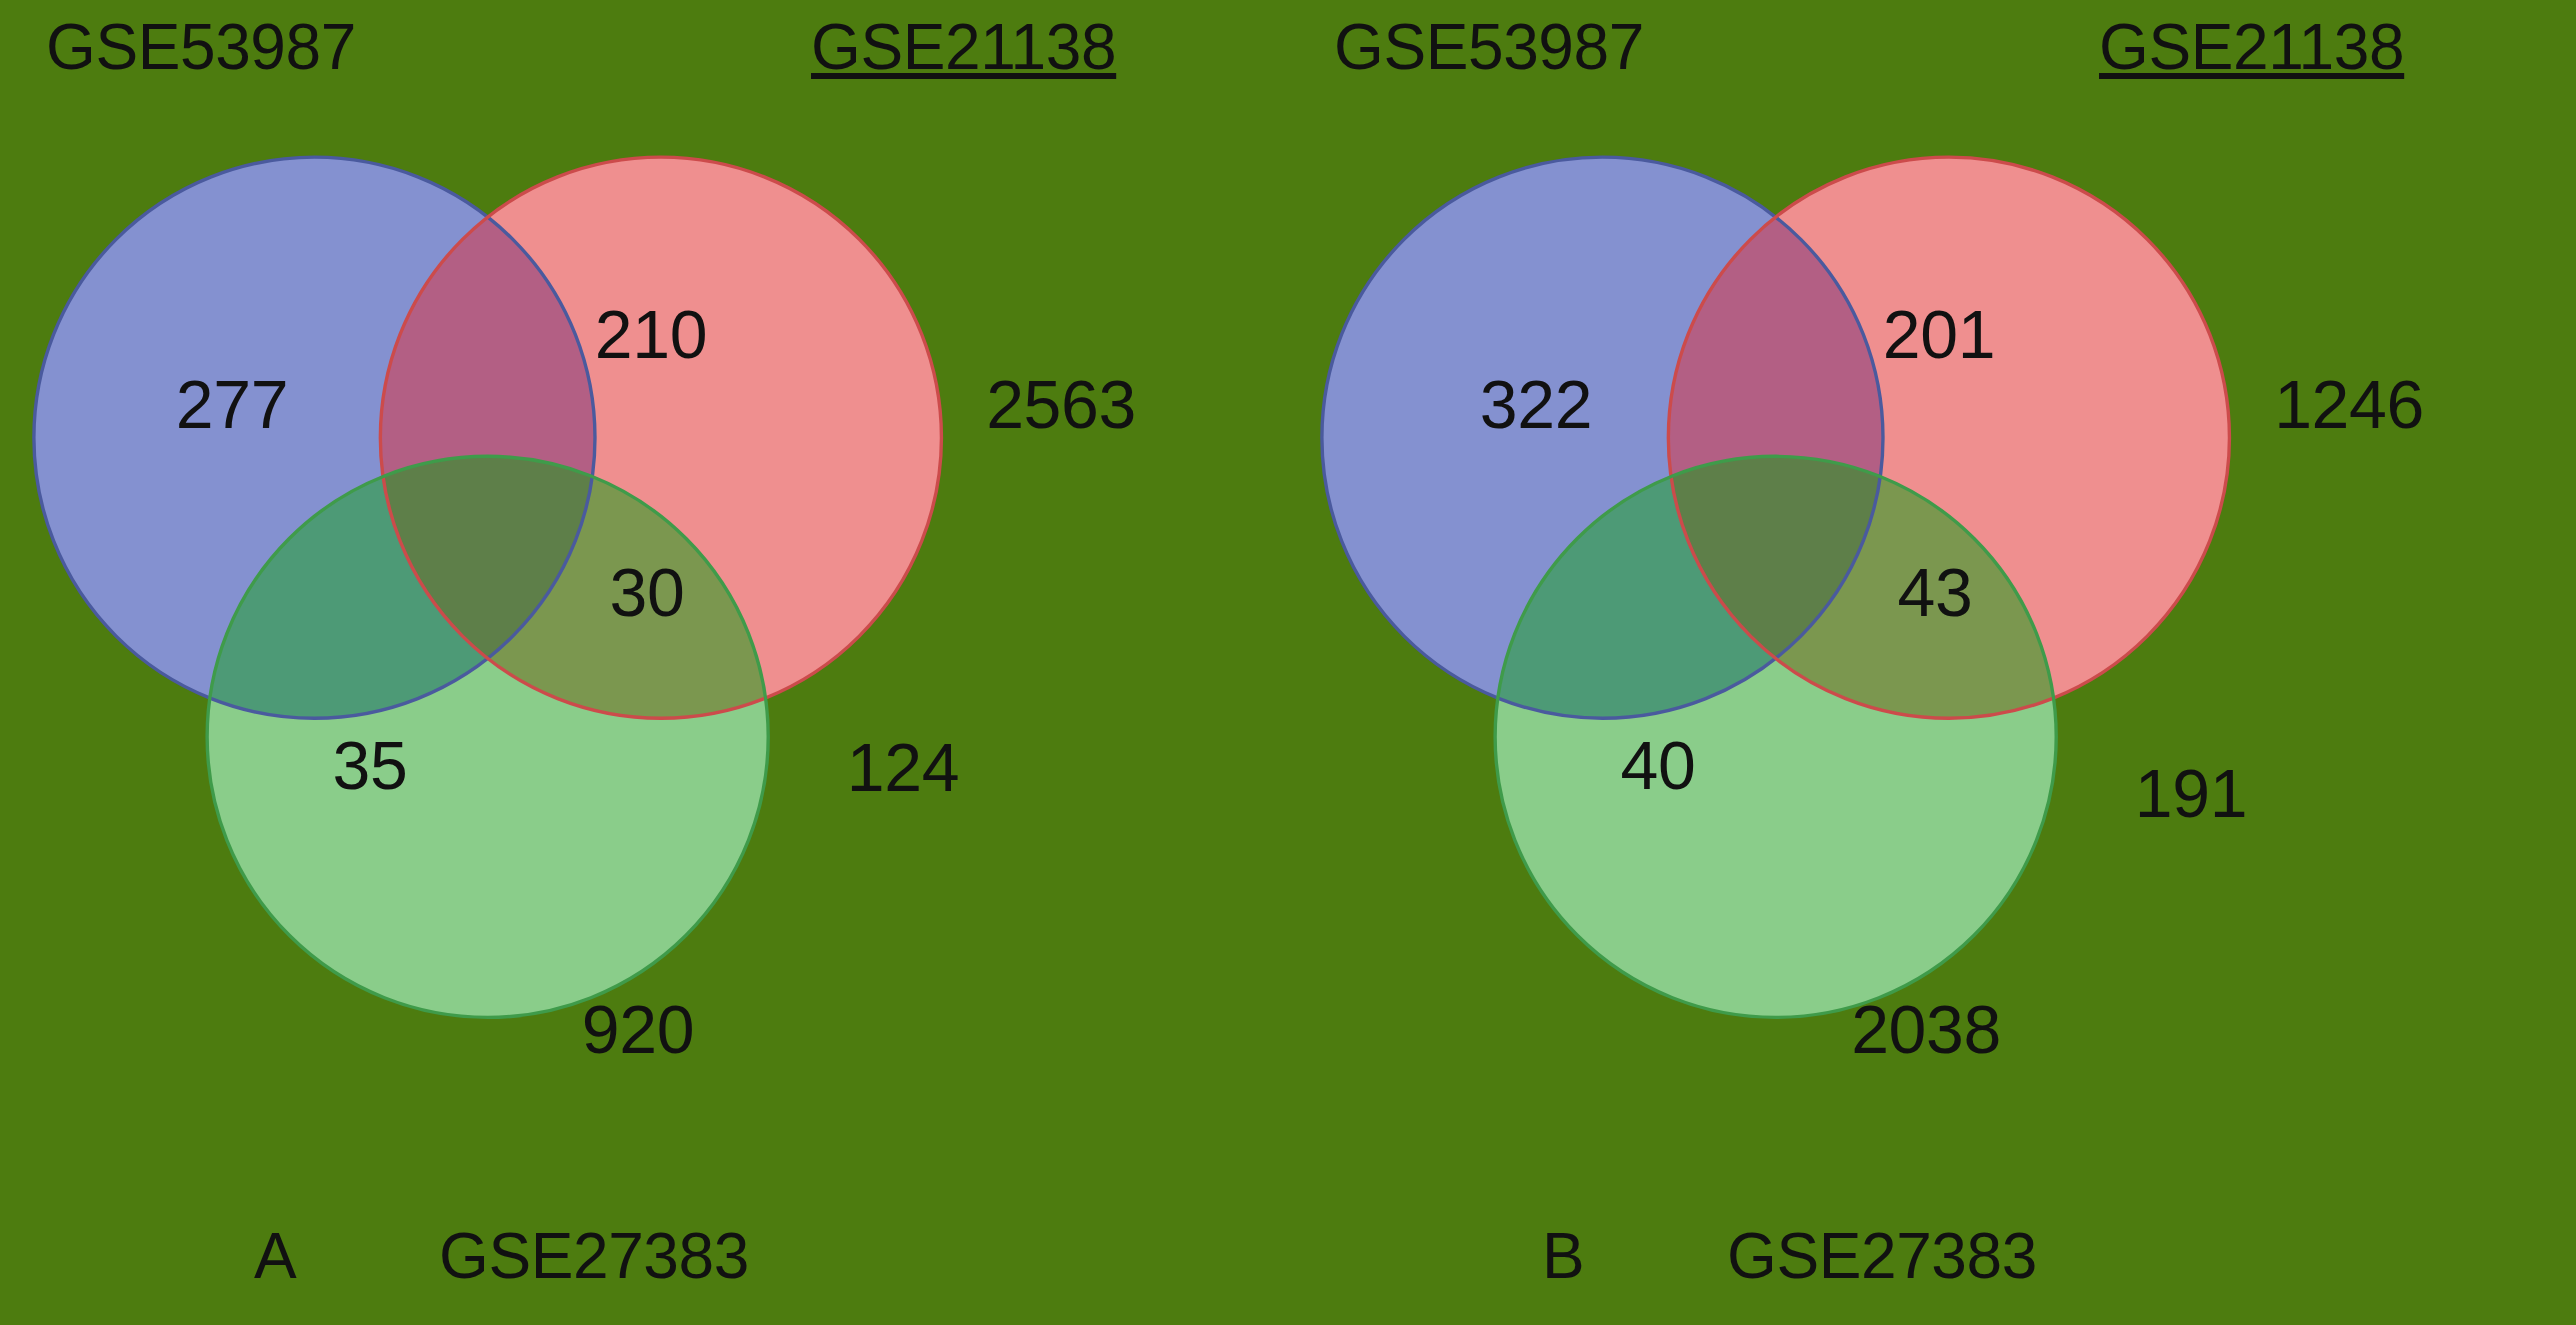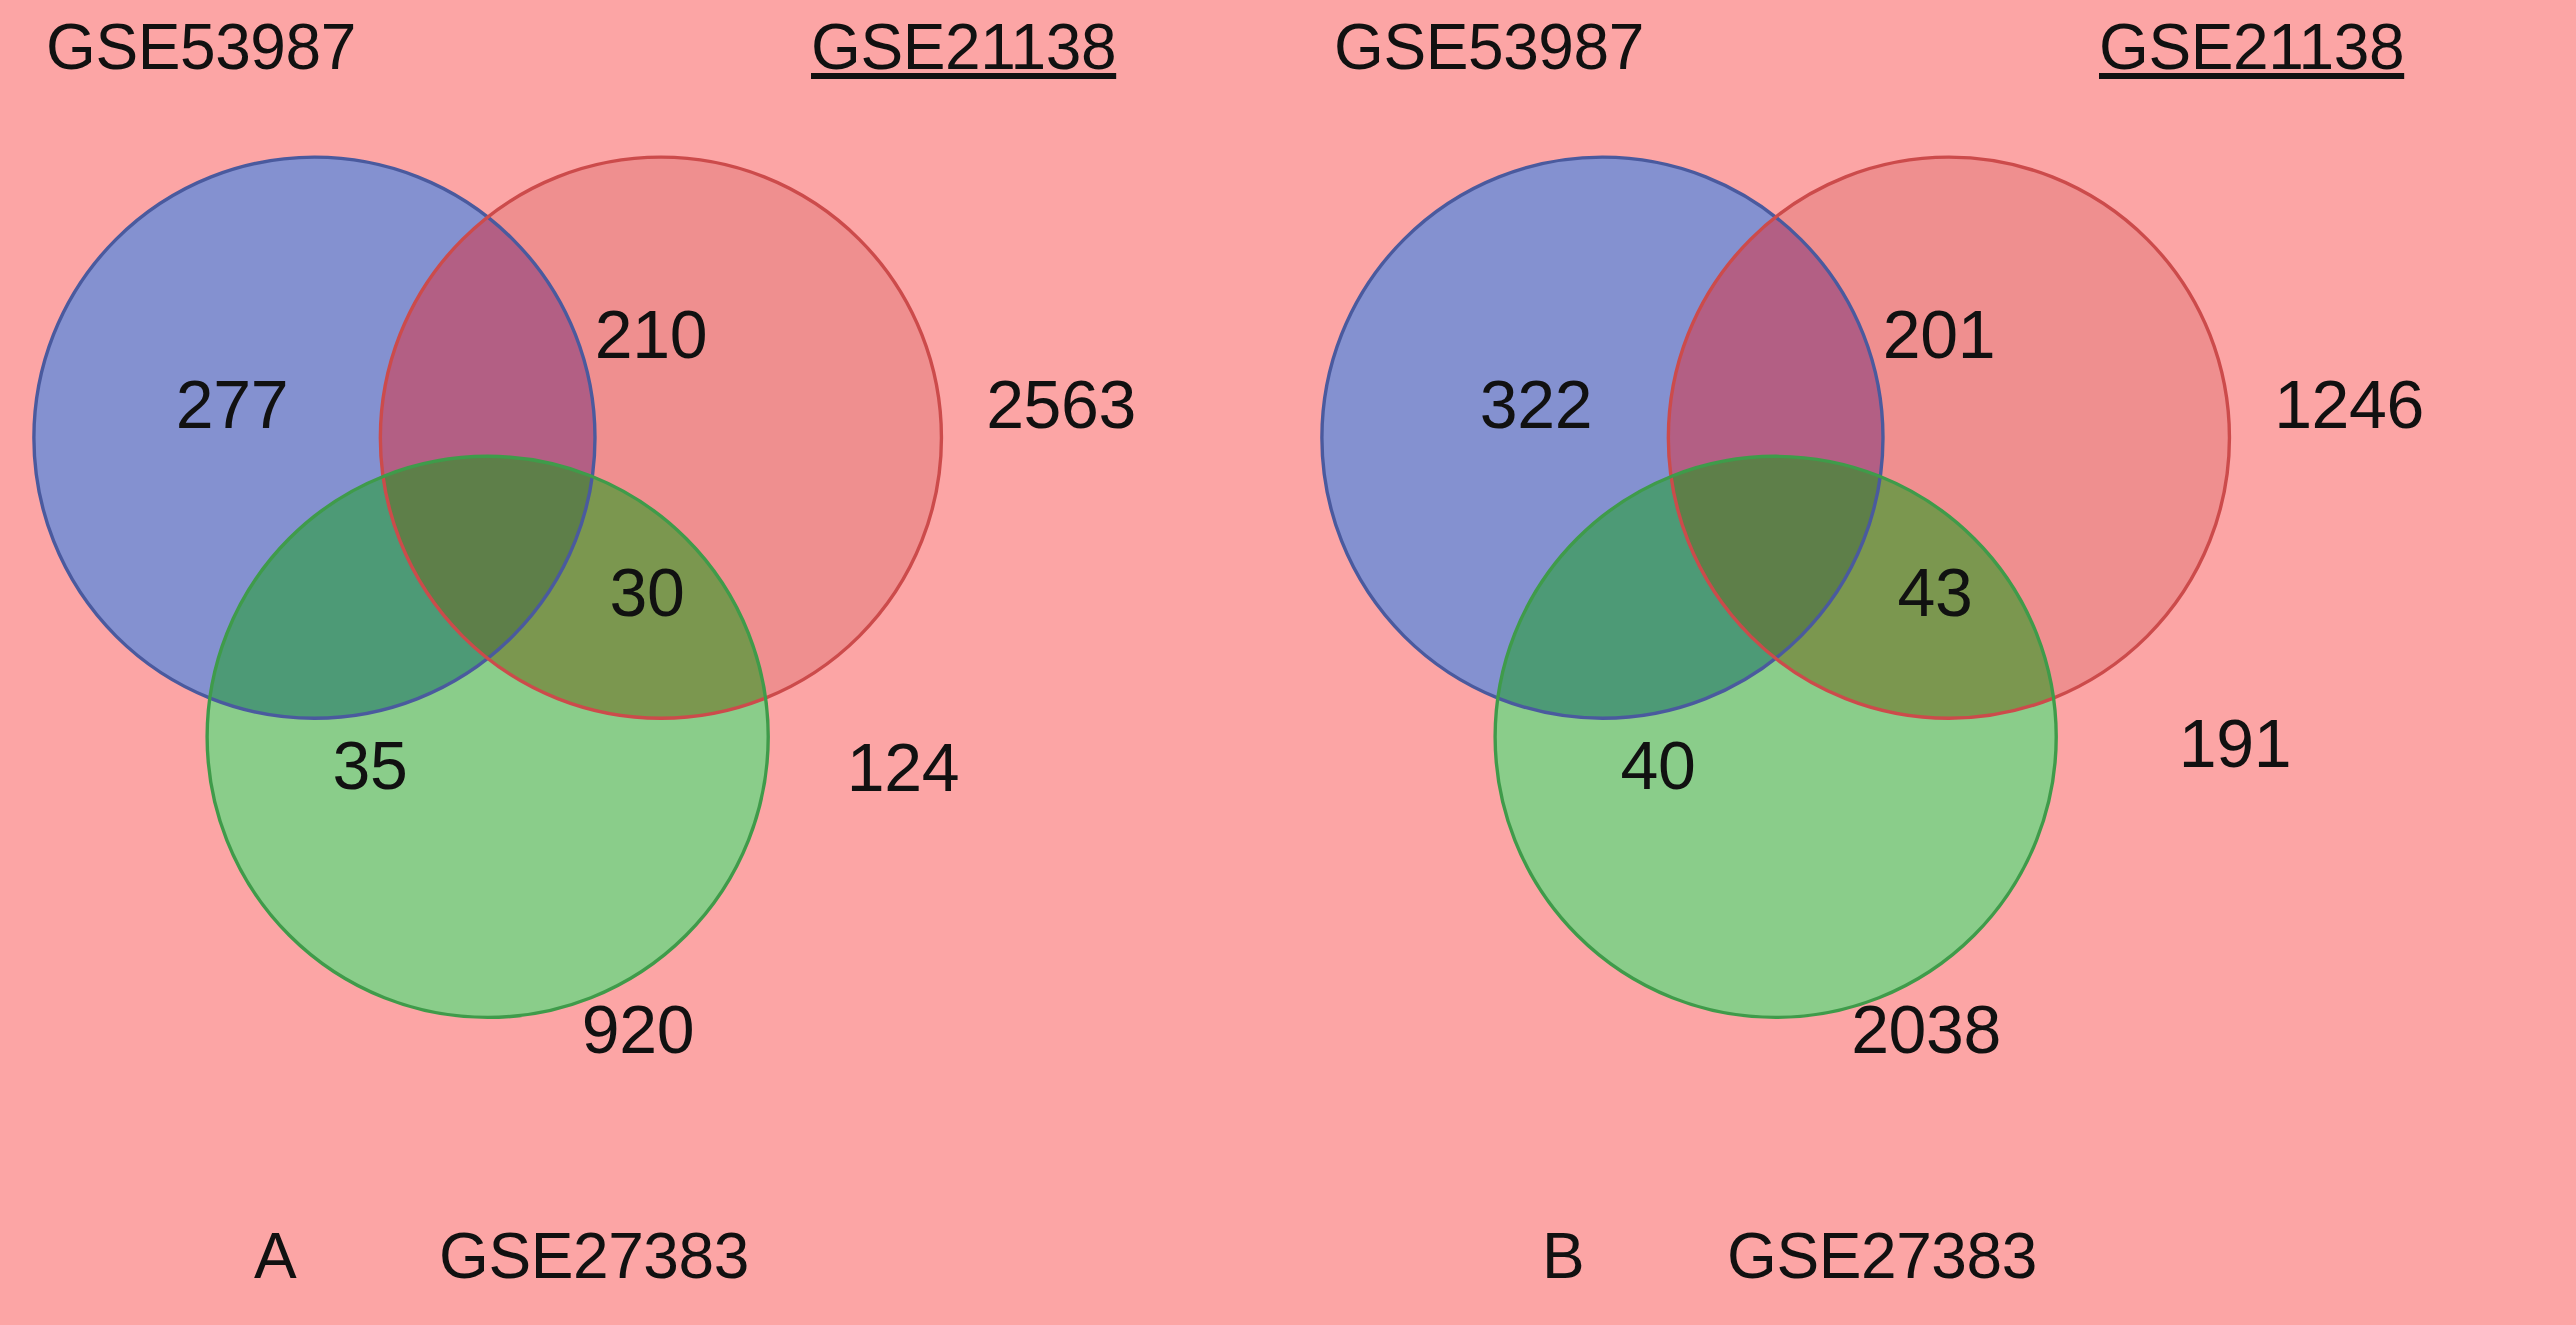--- a/index.html
+++ b/index.html
@@ -10,21 +10,21 @@
   body {
     width: 2576px;
     height: 1325px;
     font-family: "Liberation Sans", sans-serif;
     overflow: hidden;
   }
   .figure {
     position: relative;
     width: 2576px;
     height: 1325px;
-    background: #fca5a5;
+    background: #4d7c0f;
   }
   .panel {
     position: absolute;
     top: 0;
     width: 1288px;
     height: 1325px;
   }
   #panel-a { left: 0; }
   #panel-b { left: 1288px; }
 
@@ -173,18 +173,18 @@
     <div class="set-label lbl-red">GSE21138</div>
     <div class="set-label lbl-green">GSE27383</div>
 
     <div class="panel-letter letter">B</div>
 
     <div class="region-count" style="left:248px;  top:404px;">322</div>
     <div class="region-count" style="left:1061px; top:404px;">1246</div>
     <div class="region-count" style="left:638px;  top:1029px;">2038</div>
     <div class="region-count" style="left:651px;  top:334px;">201</div>
     <div class="region-count" style="left:370px;  top:765px;">40</div>
-    <div class="region-count" style="left:903px; top:743px;margin-left:44px;">191</div>
+    <div class="region-count" style="left:903px; top:793px;">191</div>
     <div class="region-count" style="left:647px;  top:592px;">43</div>
   </div>
 
 </div>
 
 
 </body></html>

